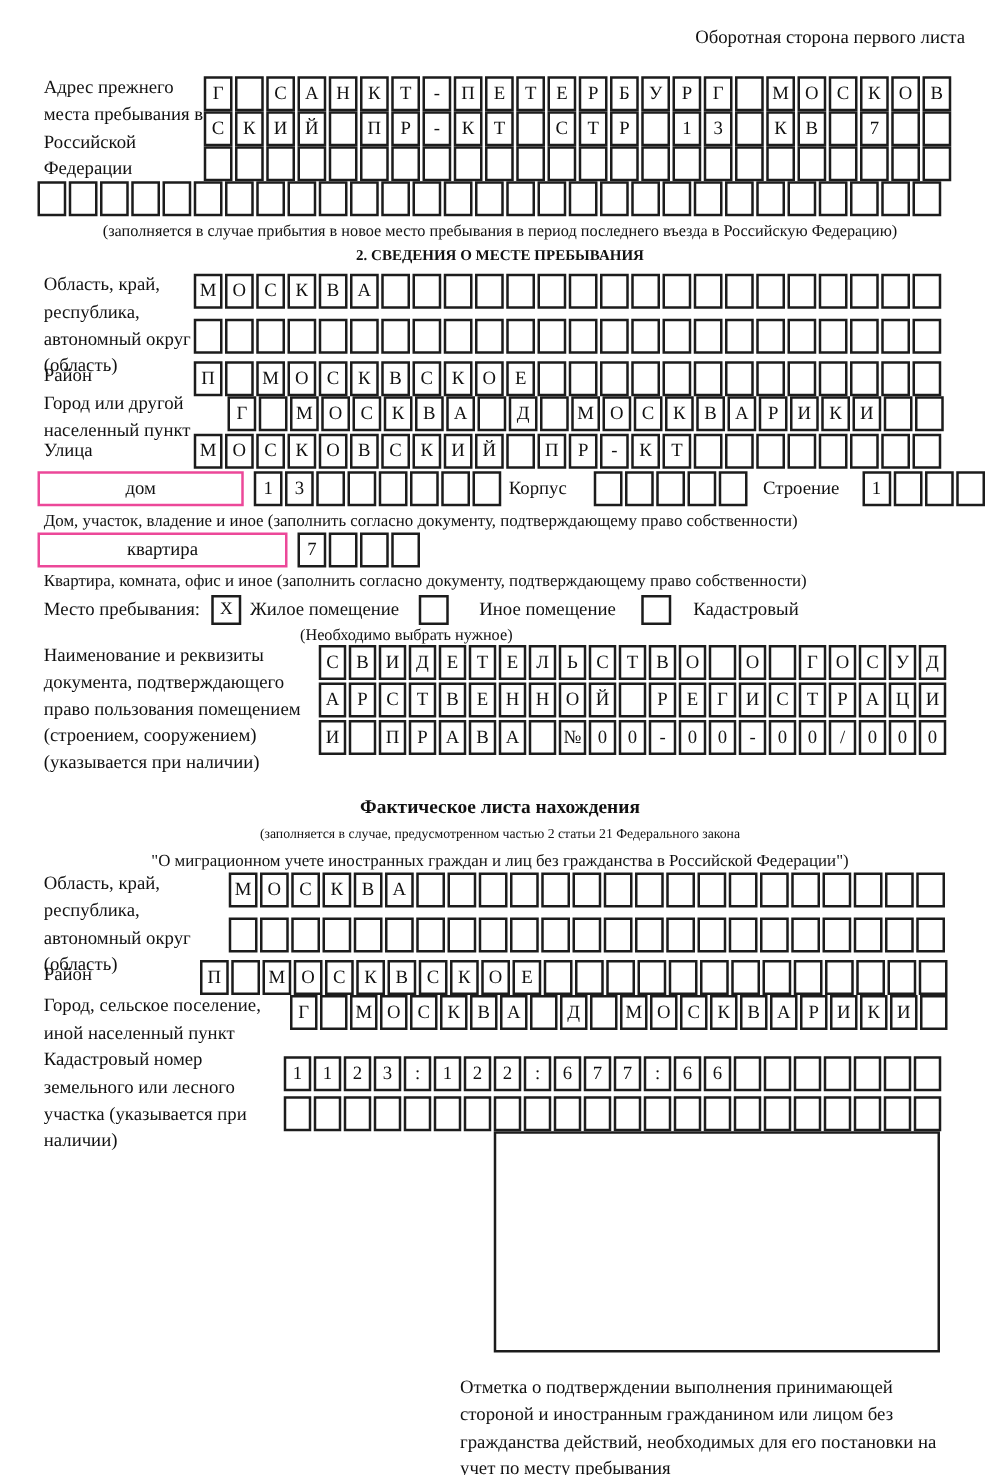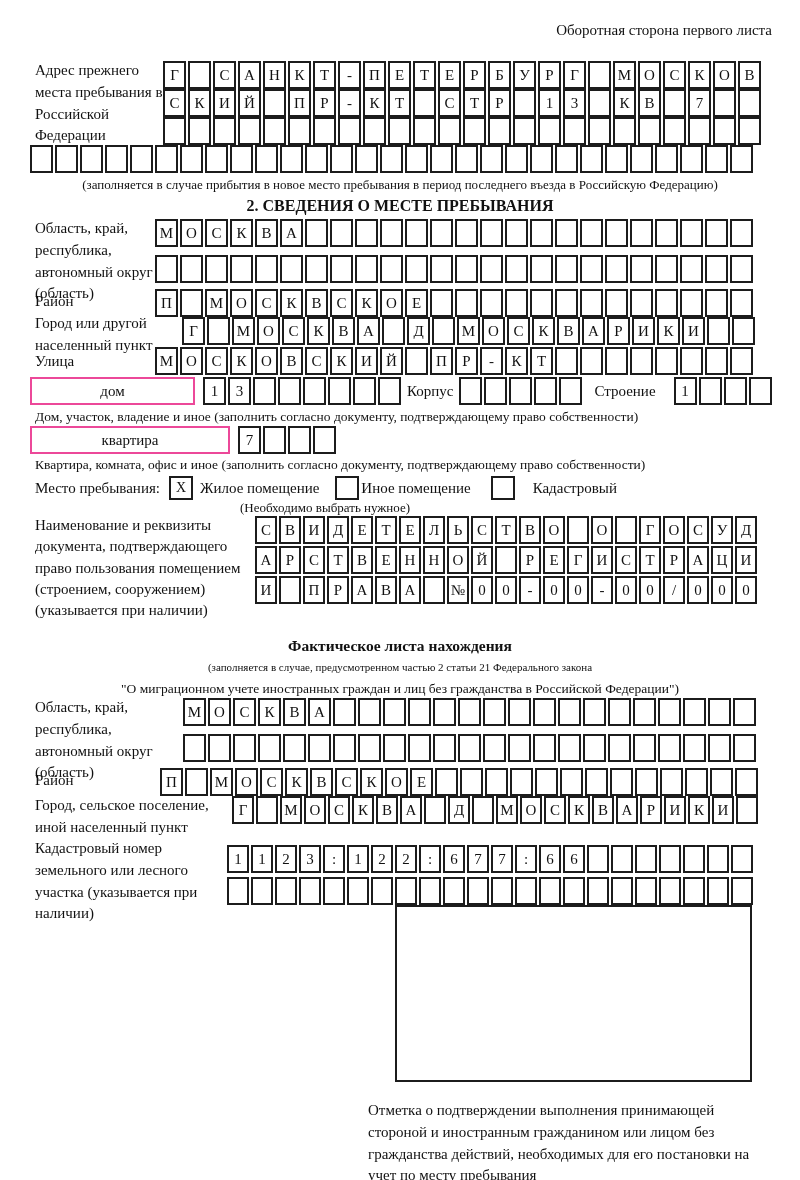--- a/index.html
+++ b/index.html
@@ -2,21 +2,21 @@
 <html><head>
 <meta charset="utf-8">
 <style>
   html,body{margin:0;padding:0;background:#fff;}
   body{width:800px;height:1180px;font-family:"Liberation Serif","DejaVu Serif",serif;color:#111;}
   .page{position:relative;width:800px;height:1180px;background:#fff;overflow:hidden;}
   .abs{position:absolute;}
   .lbl{font-size:15px;line-height:1.45;color:#111;}
   .note{font-size:13px;color:#111;}
   .center{text-align:center;width:800px;left:0;}
-  .title{font-weight:bold;font-size:16px;}
+  .title{font-weight:bold;font-size:12px;}
   .cellrow{position:absolute;display:flex;}
   .cellgroup{display:flex;}
   .cell{flex:none;width:19px;height:24px;border:2px solid #1c1c1c;margin-right:2px;
         display:flex;align-items:center;justify-content:center;
         font-size:15px;background:#fff;}
   .sm .cell{width:18px;}
   .widebox{flex:none;border:2px solid #ec4899;height:24px;display:flex;align-items:center;
            justify-content:center;font-size:15px;background:#fff;}
   .inlinelbl{flex:none;font-size:15px;line-height:28px;white-space:nowrap;}
   .checkbox{flex:none;width:20px;height:20px;border:2px solid #1c1c1c;display:flex;
@@ -288,21 +288,21 @@
     <div class="cellgroup">
         <span class="cell">1</span>
         <span class="cell">3</span>
         <span class="cell"></span>
         <span class="cell"></span>
         <span class="cell"></span>
         <span class="cell"></span>
         <span class="cell"></span>
         <span class="cell"></span>
       </div>
-    <div class="inlinelbl" style="margin:0 6px 0 4px;">Корпус</div>
+    <div class="inlinelbl" style="margin:0 22px 0 4px;">Корпус</div>
     <div class="cellgroup">
         <span class="cell"></span>
         <span class="cell"></span>
         <span class="cell"></span>
         <span class="cell"></span>
         <span class="cell"></span>
       </div>
     <div class="inlinelbl" style="margin:0 18px 0 10px;">Строение</div>
     <div class="cellgroup">
         <span class="cell">1</span>
@@ -322,21 +322,21 @@
         <span class="cell"></span>
       </div>
   </div>
   <div class="abs note" style="left:35px;top:457px;font-size:13.5px;">Квартира, комната, офис и иное (заполнить согласно документу, подтверждающему право собственности)</div>
 
   <div class="stayrow" style="left:35px;top:476px;">
     <span class="staylbl">Место пребывания:</span>
     <span class="checkbox" style="margin-left:9px;">X</span>
     <span class="staylbl" style="margin-left:7px;">Жилое помещение</span>
     <span class="checkbox" style="margin-left:16px;"></span>
-    <span class="staylbl" style="margin-left:2px;">Иное помещение</span>
+    <span class="staylbl" style="margin-left:24px;">Иное помещение</span>
     <span class="checkbox" style="margin-left:20px;"></span>
     <span class="staylbl" style="margin-left:18px;">Кадастровый</span>
   </div>
   <div class="abs note" style="left:240px;top:500px;">(Необходимо выбрать нужное)</div>
 
   <div class="abs lbl" style="left:35px;top:515px;width:212px;line-height:1.42;">Наименование и реквизиты документа, подтверждающего право пользования помещением (строением, сооружением) (указывается при наличии)</div>
   <div class="cellrow sm" style="left:255px;top:516px;">
       <span class="cell">С</span>
       <span class="cell">В</span>
       <span class="cell">И</span>

